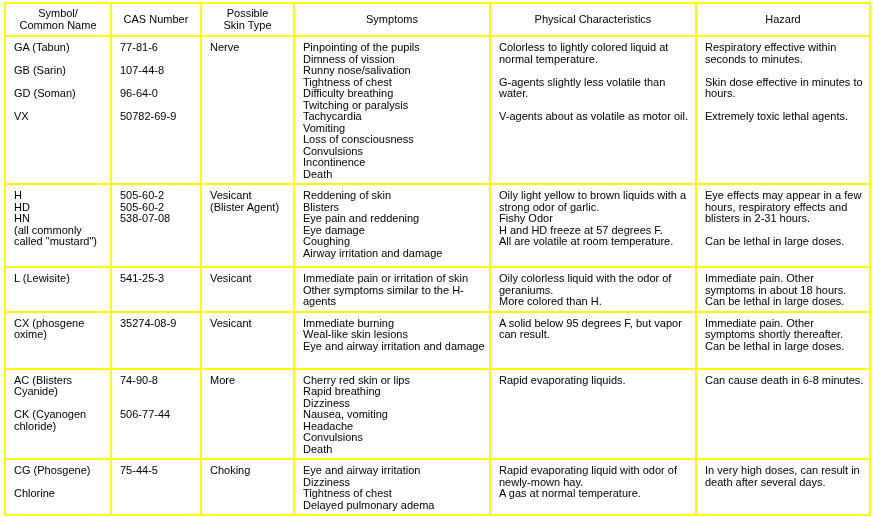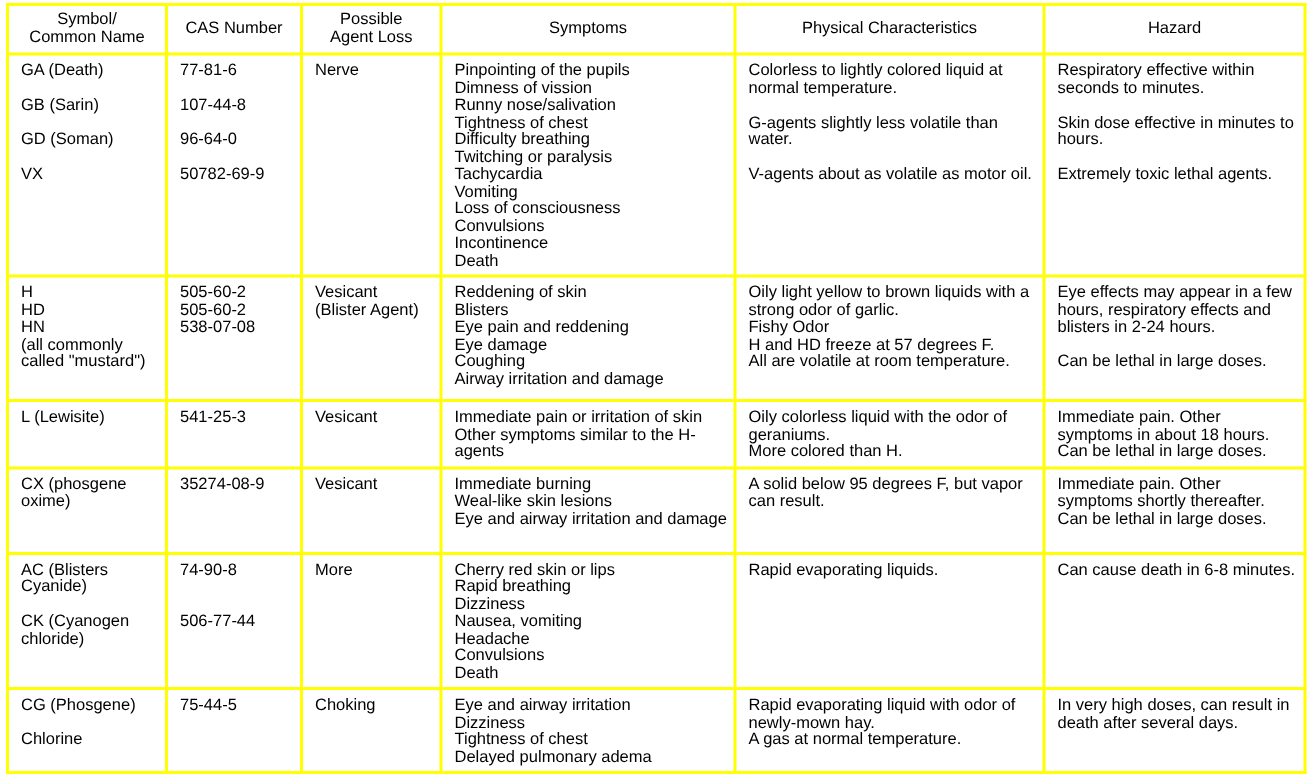--- a/index.html
+++ b/index.html
@@ -61,29 +61,29 @@
       <col class="c3">
       <col class="c4">
       <col class="c5">
   </colgroup>
   <thead>
     <tr class="hdr">
       <th>Symbol/
 Common Name</th>
       <th>CAS Number</th>
       <th>Possible
-Agent Loss</th>
+Skin Type</th>
       <th>Symptoms</th>
       <th>Physical Characteristics</th>
       <th>Hazard</th>
     </tr>
   </thead>
   <tbody>
     <tr class="r0">
-      <td>GA (Death)
+      <td>GA (Tabun)
 
 GB (Sarin)
 
 GD (Soman)
 
 VX</td>
       <td>77-81-6
 
 107-44-8
 
@@ -127,21 +127,21 @@
       <td>Reddening of skin
 Blisters
 Eye pain and reddening
 Eye damage
 Coughing
 Airway irritation and damage</td>
       <td>Oily light yellow to brown liquids with a strong odor of garlic.
 Fishy Odor
 H and HD freeze at 57 degrees F.
 All are volatile at room temperature.</td>
-      <td>Eye effects may appear in a few hours, respiratory effects and blisters in 2-24 hours.
+      <td>Eye effects may appear in a few hours, respiratory effects and blisters in 2-31 hours.
 
 Can be lethal in large doses.</td>
     </tr>
     <tr class="r2">
       <td>L (Lewisite)</td>
       <td>541-25-3</td>
       <td>Vesicant</td>
       <td>Immediate pain or irritation of skin
 Other symptoms similar to the H-agents</td>
       <td>Oily colorless liquid with the odor of geraniums.

